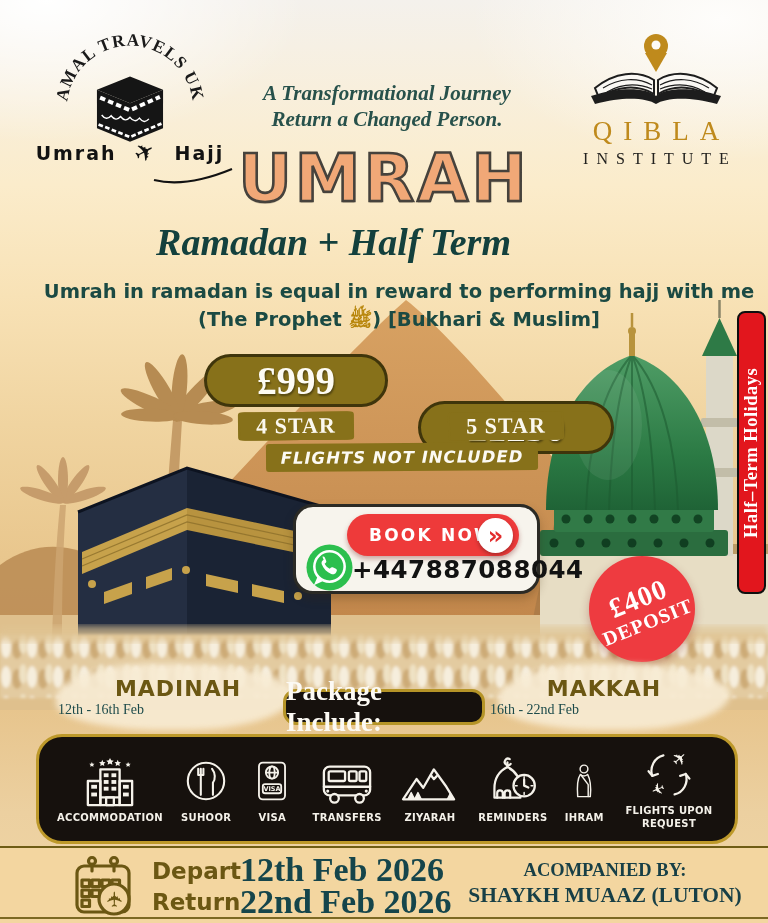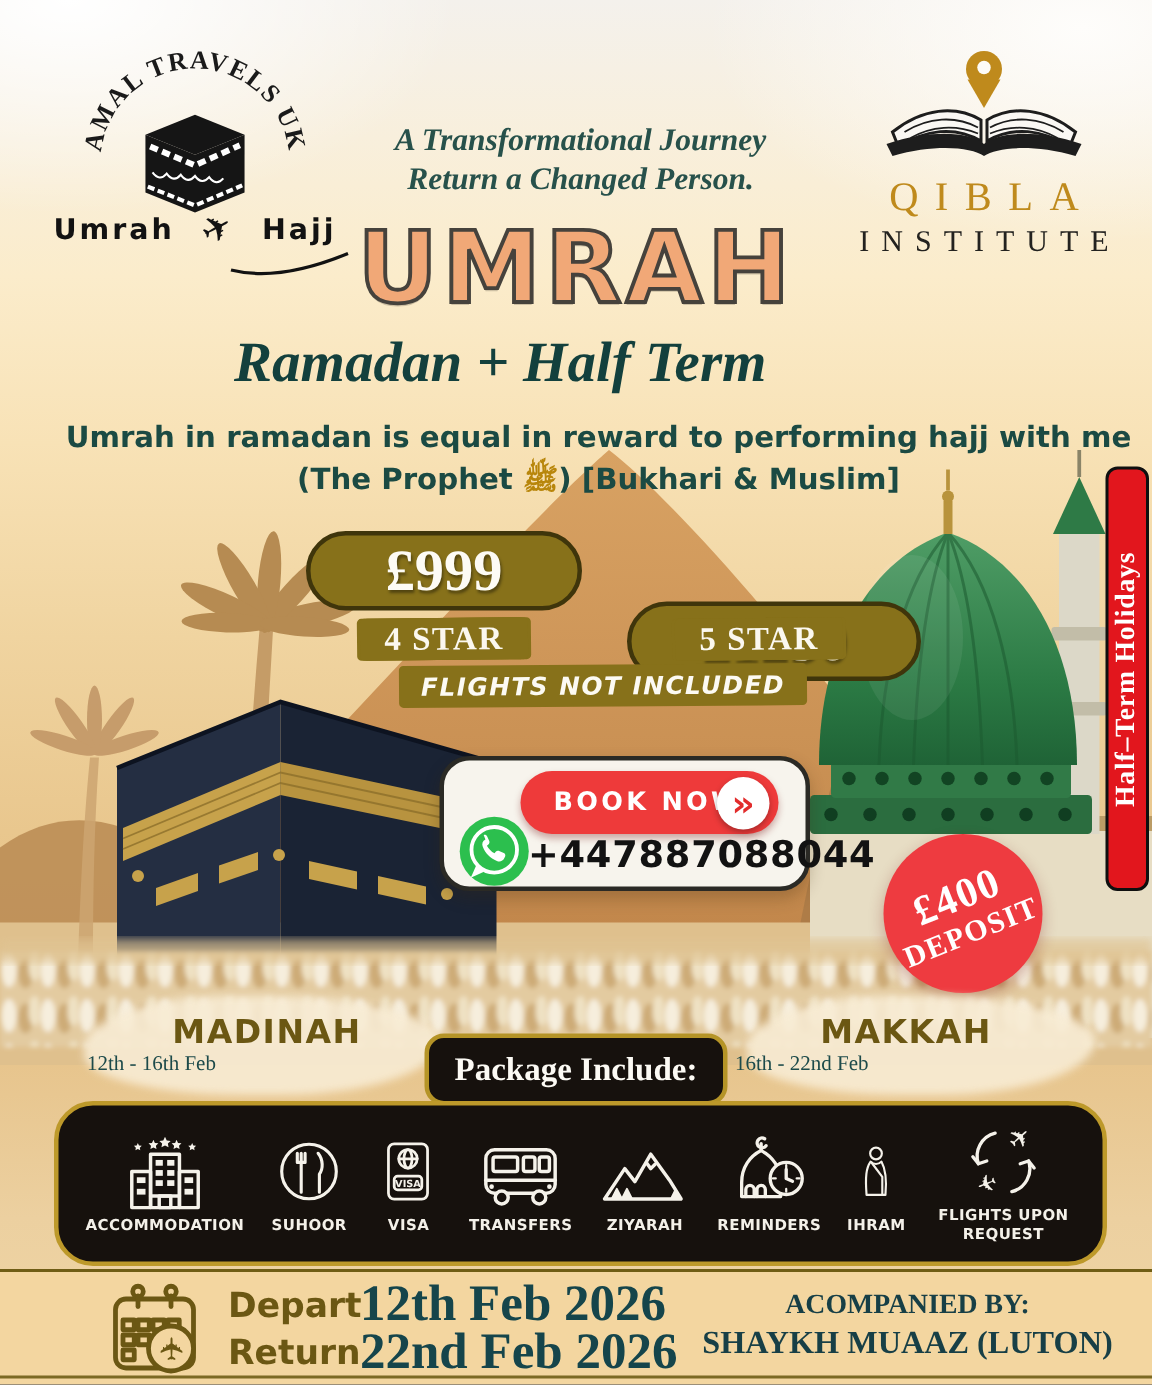--- a/index.html
+++ b/index.html
@@ -14,21 +14,21 @@
   
   .amal-logo{position:absolute;left:24px;top:8px;width:212px;height:168px;}
   .amal-arc{position:absolute;left:0;top:0;width:212px;height:140px;}
   .amal-row{position:absolute;left:0;top:132px;width:212px;display:flex;justify-content:center;align-items:center;gap:8px;
     font-weight:bold;font-size:19px;letter-spacing:2px;color:#121212;}
   .amal-swoosh{position:absolute;left:128px;top:158px;}
   .tagline{position:absolute;left:228px;top:80px;width:318px;text-align:center;
     font-family:"Liberation Serif",serif;font-style:italic;font-weight:bold;font-size:21px;line-height:26px;color:#27514b;}
   .qibla{position:absolute;left:560px;top:30px;width:192px;text-align:center;}
   .qibla-name{font-family:"Liberation Serif",serif;font-size:27px;color:#bf8a1c;letter-spacing:11px;margin-left:11px;margin-top:2px;}
-  .qibla-sub{font-family:"Liberation Serif",serif;font-size:20px;color:#23221f;letter-spacing:8px;margin-left:8px;margin-top:3px;}
+  .qibla-sub{font-family:"Liberation Serif",serif;font-size:16px;color:#23221f;letter-spacing:8px;margin-left:8px;margin-top:3px;}
 
   
   .title{position:absolute;left:0;top:140px;width:768px;text-align:center;
     font-size:66px;font-weight:bold;letter-spacing:3px;color:#f1a877;
     -webkit-text-stroke:2.6px #46423c;text-shadow:0 2px 0 rgba(70,62,50,.25);}
   .subtitle{position:absolute;left:0;top:220px;width:667px;text-align:center;
     font-family:"Liberation Serif",serif;font-style:italic;font-weight:bold;font-size:38px;color:#13403d;}
   .hadith{position:absolute;left:0;top:278px;width:768px;text-align:center;
     font-weight:bold;font-size:19.5px;line-height:28px;color:#1b4a43;padding-left:15px;}
   .pbuh{color:#b8860b;}
@@ -75,24 +75,24 @@
 
   
   .brush{position:absolute;background:#f8ecd4;opacity:.9;filter:blur(3px);
     border-radius:45% 55% 50% 50% / 60% 50% 62% 45%;}
   .brush-l{left:56px;top:664px;width:238px;height:66px;}
   .brush-r{left:498px;top:664px;width:232px;height:66px;}
   .city{position:absolute;width:220px;text-align:center;font-weight:bold;font-size:22px;letter-spacing:1px;color:#6b5713;}
   .dates{position:absolute;width:240px;font-family:"Liberation Serif",serif;font-weight:normal;font-size:14px;color:#1c4a4a;}
   .city-l{left:68px;top:676px;} .dates-l{left:58px;top:702px;}
   .city-r{left:494px;top:676px;} .dates-r{left:490px;top:702px;}
-  .pkg-pill{position:absolute;left:283px;top:689px;width:202px;height:48px;background:#16110d;
+  .pkg-pill{position:absolute;left:283px;top:689px;width:202px;height:36px;background:#16110d;
     border:3px solid #b59427;border-radius:13px;box-sizing:border-box;
     display:flex;align-items:center;justify-content:center;
-    font-family:"Liberation Serif",serif;font-weight:bold;font-size:22px;color:#fcfaf4;}
+    font-family:"Liberation Serif",serif;font-weight:bold;font-size:27px;color:#fcfaf4;}
 
   
   .pk-bar{position:absolute;left:36px;top:734px;width:702px;height:110px;background:#16110d;
     border:3px solid #bd992a;border-radius:26px;box-sizing:border-box;
     display:flex;align-items:center;justify-content:space-between;padding:0 18px;}
   .pk-item{display:flex;flex-direction:column;align-items:center;gap:5px;}
   .pk-icon{display:block;}
   .pk-label{font-weight:bold;font-size:10px;letter-spacing:.3px;color:#f4f1e9;white-space:nowrap;}
   .pk-item:last-child .pk-label{white-space:normal;width:96px;text-align:center;line-height:1.25;}
   .ic{stroke:#f5f2ea;stroke-width:2.4;fill:none;stroke-linecap:round;stroke-linejoin:round;}

